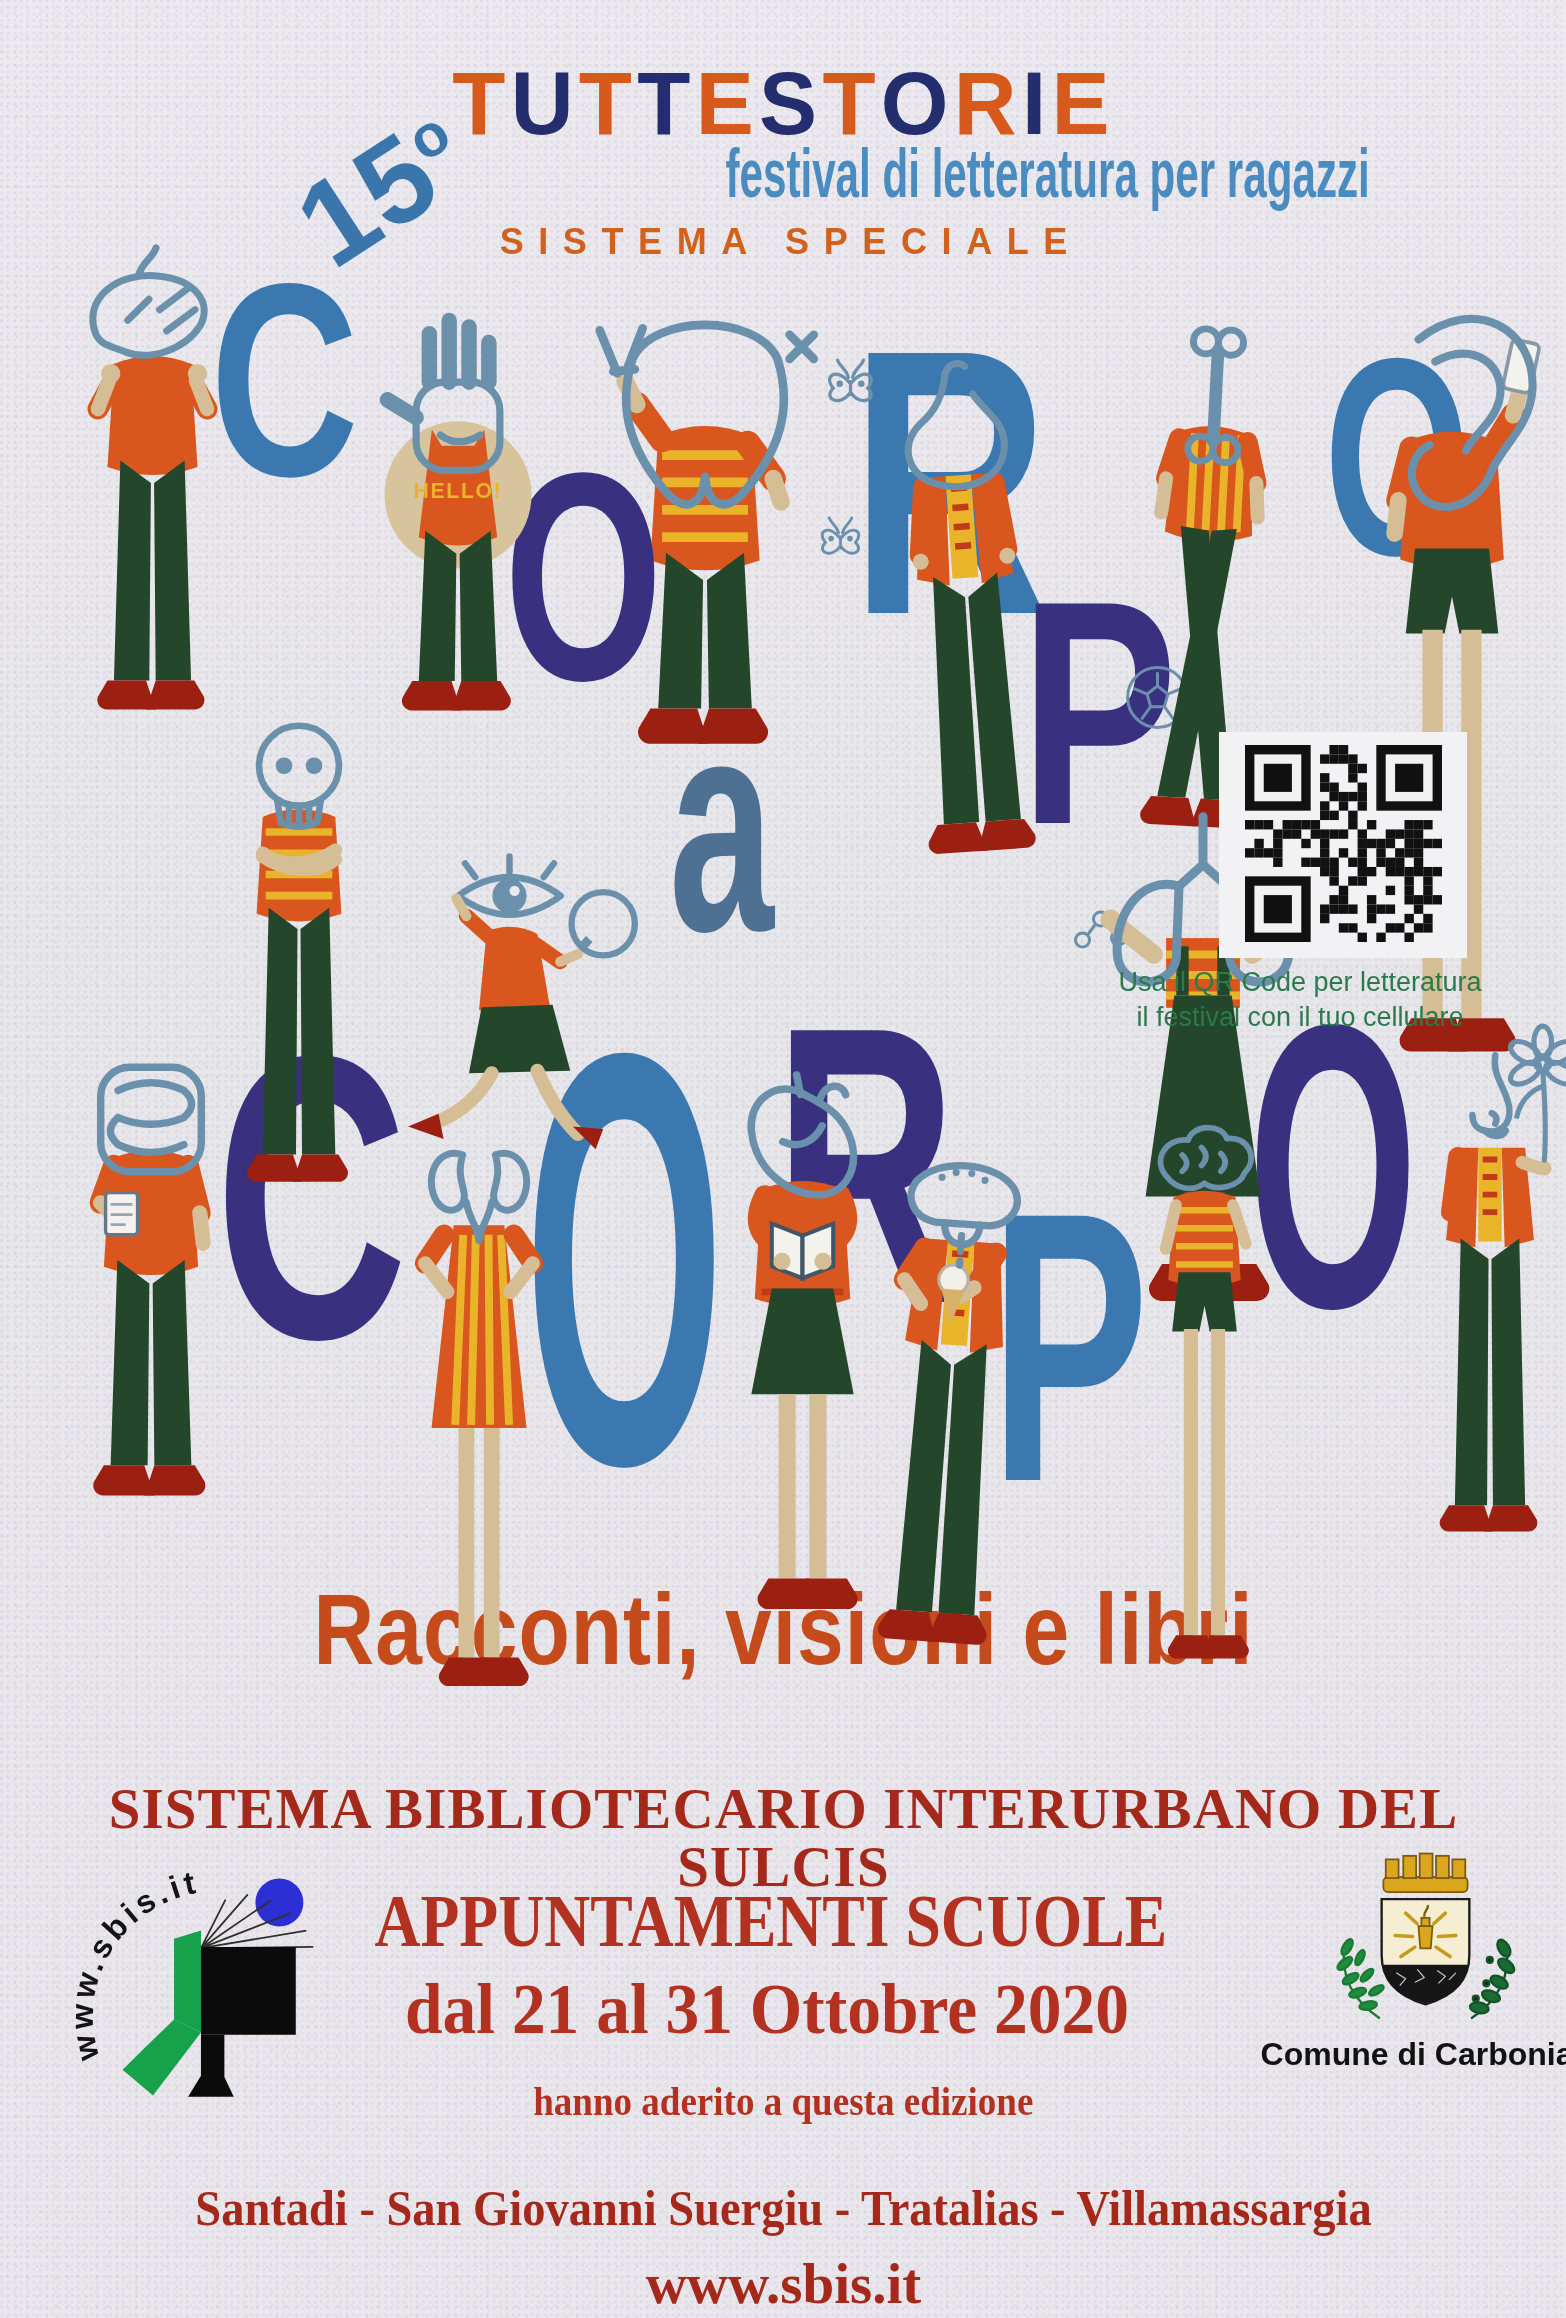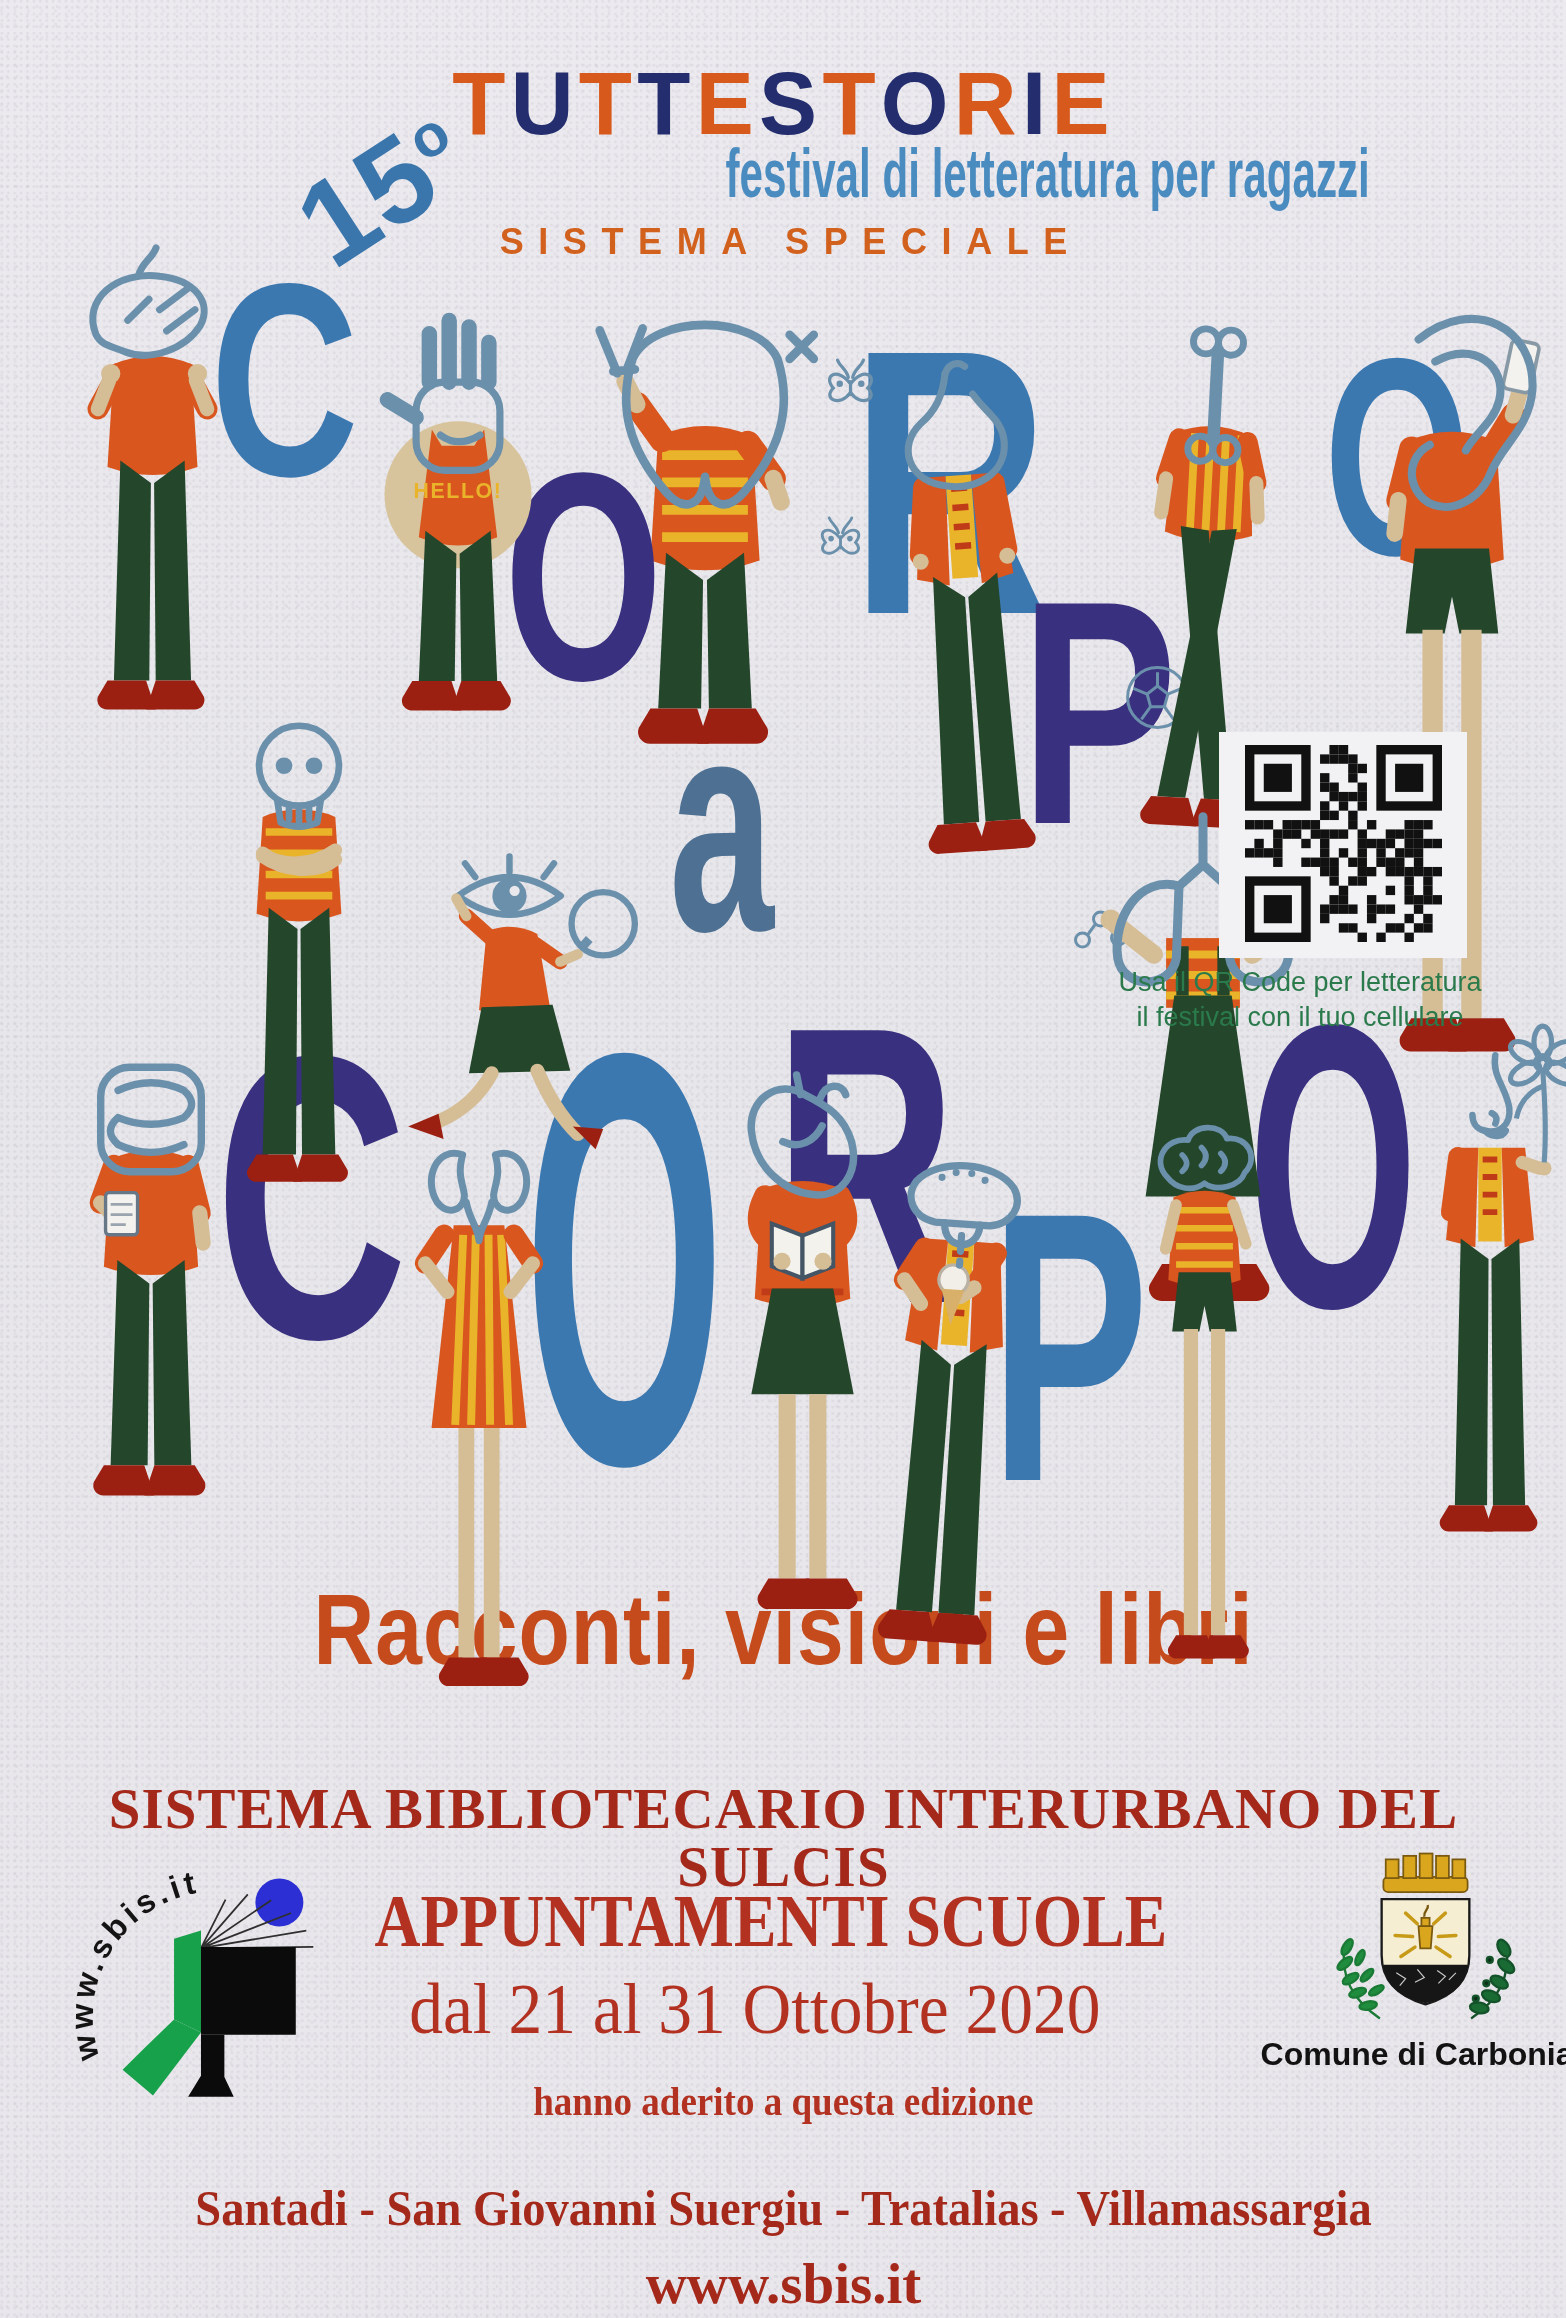--- a/index.html
+++ b/index.html
@@ -51,21 +51,21 @@
   .redline{position:absolute; left:0; width:100%; text-align:center; line-height:1;}
   .redline span{display:inline-block; transform-origin:center;}
   #tagline1{top:1579px; font-size:100px; font-weight:700; color:#c64b1c;}
   #tagline1 span{transform:scaleX(.84); letter-spacing:1.2px;}
   #tagline2{top:1684px; font-size:100px; font-weight:700; color:#c64b1c;}
   #tagline2 span{transform:scaleX(.84); letter-spacing:1.2px;}
   #organizer{top:1780px; font-family:"Liberation Serif",serif; font-weight:700; font-size:58px; color:#a5291b;}
   #organizer span{transform:scaleX(.98); letter-spacing:1.2px;}
   #schools-title{top:1884px; font-family:"Liberation Serif",serif; font-weight:700; font-size:74px; color:#b23121; left:291px; width:960px;}
   #schools-title span{transform:scaleX(.86);}
-  #schools-dates{top:1974px; font-family:"Liberation Serif",serif; font-weight:400; font-size:71px; color:#b23121; left:275px; width:960px;}
+  #schools-dates{top:1974px; font-family:"Liberation Serif",serif; font-weight:700; font-size:71px; color:#b23121; left:287px; width:960px;}
   #schools-dates span{transform:scaleX(.95);}
   #partners-intro{top:2082px; font-family:"Liberation Serif",serif; font-weight:700; font-size:39px; color:#b23121;}
   #partners-intro span{transform:scaleX(.95);}
   #towns1{top:2125px; font-family:"Liberation Serif",serif; font-weight:700; font-size:50px; color:#a5291b;}
   #towns1 span{transform:scaleX(.93);}
   #towns2{top:2183px; font-family:"Liberation Serif",serif; font-weight:700; font-size:50px; color:#a5291b;}
   #towns2 span{transform:scaleX(.93);}
   #footer-site{top:2255px; font-family:"Liberation Serif",serif; font-weight:700; font-size:57px; color:#a5291b;}
   
   #sbis-logo{position:absolute; left:50px; top:1844px; width:316px; height:258px;}

